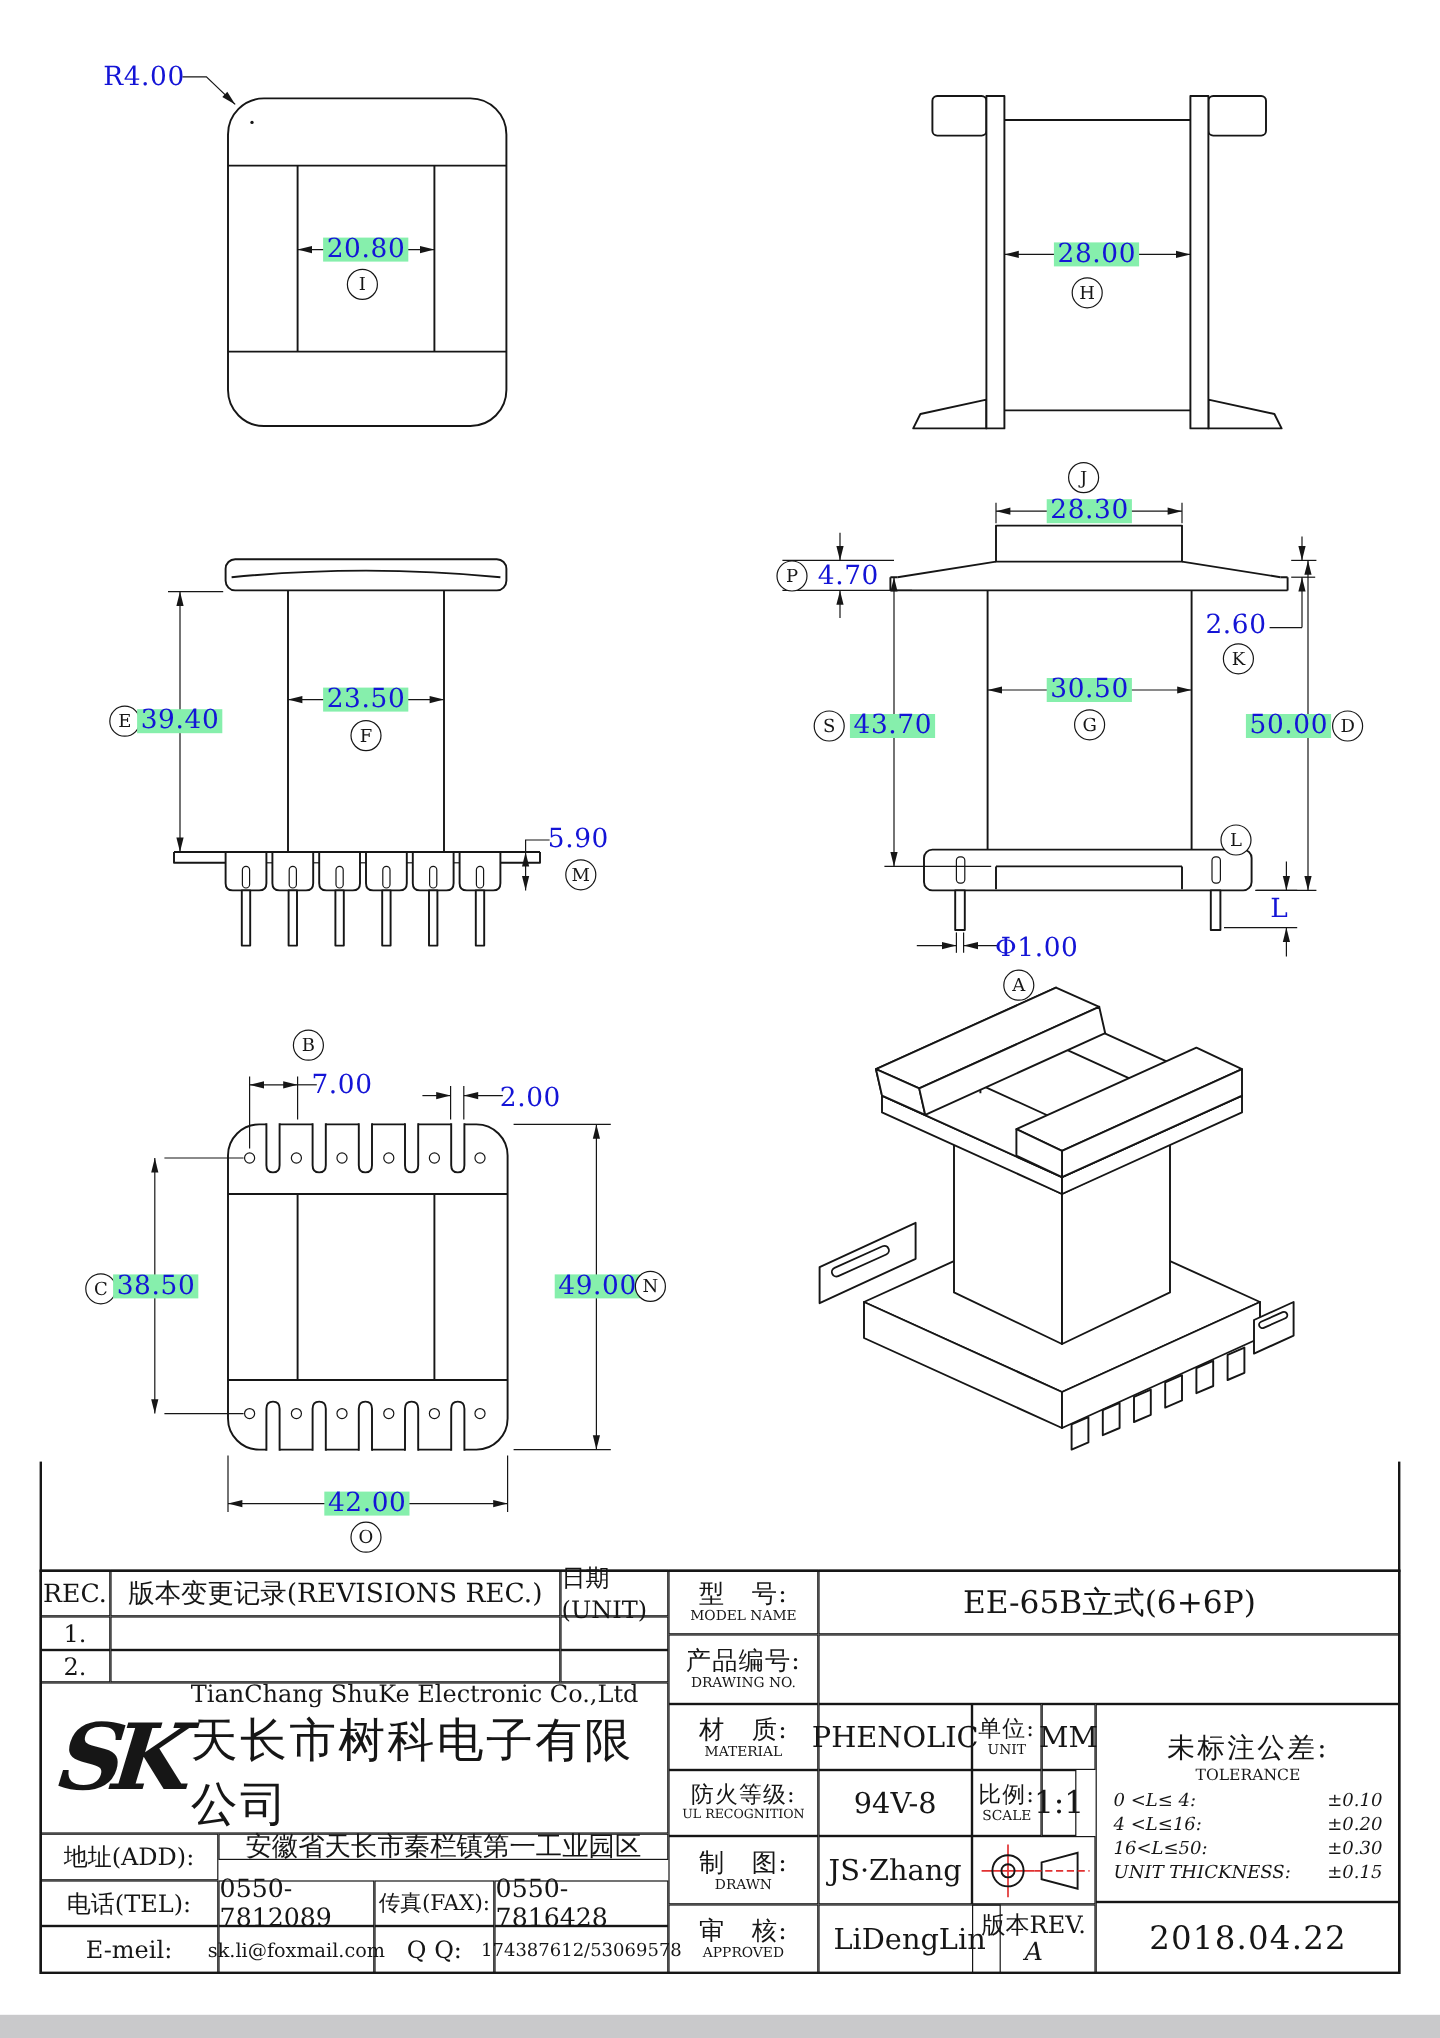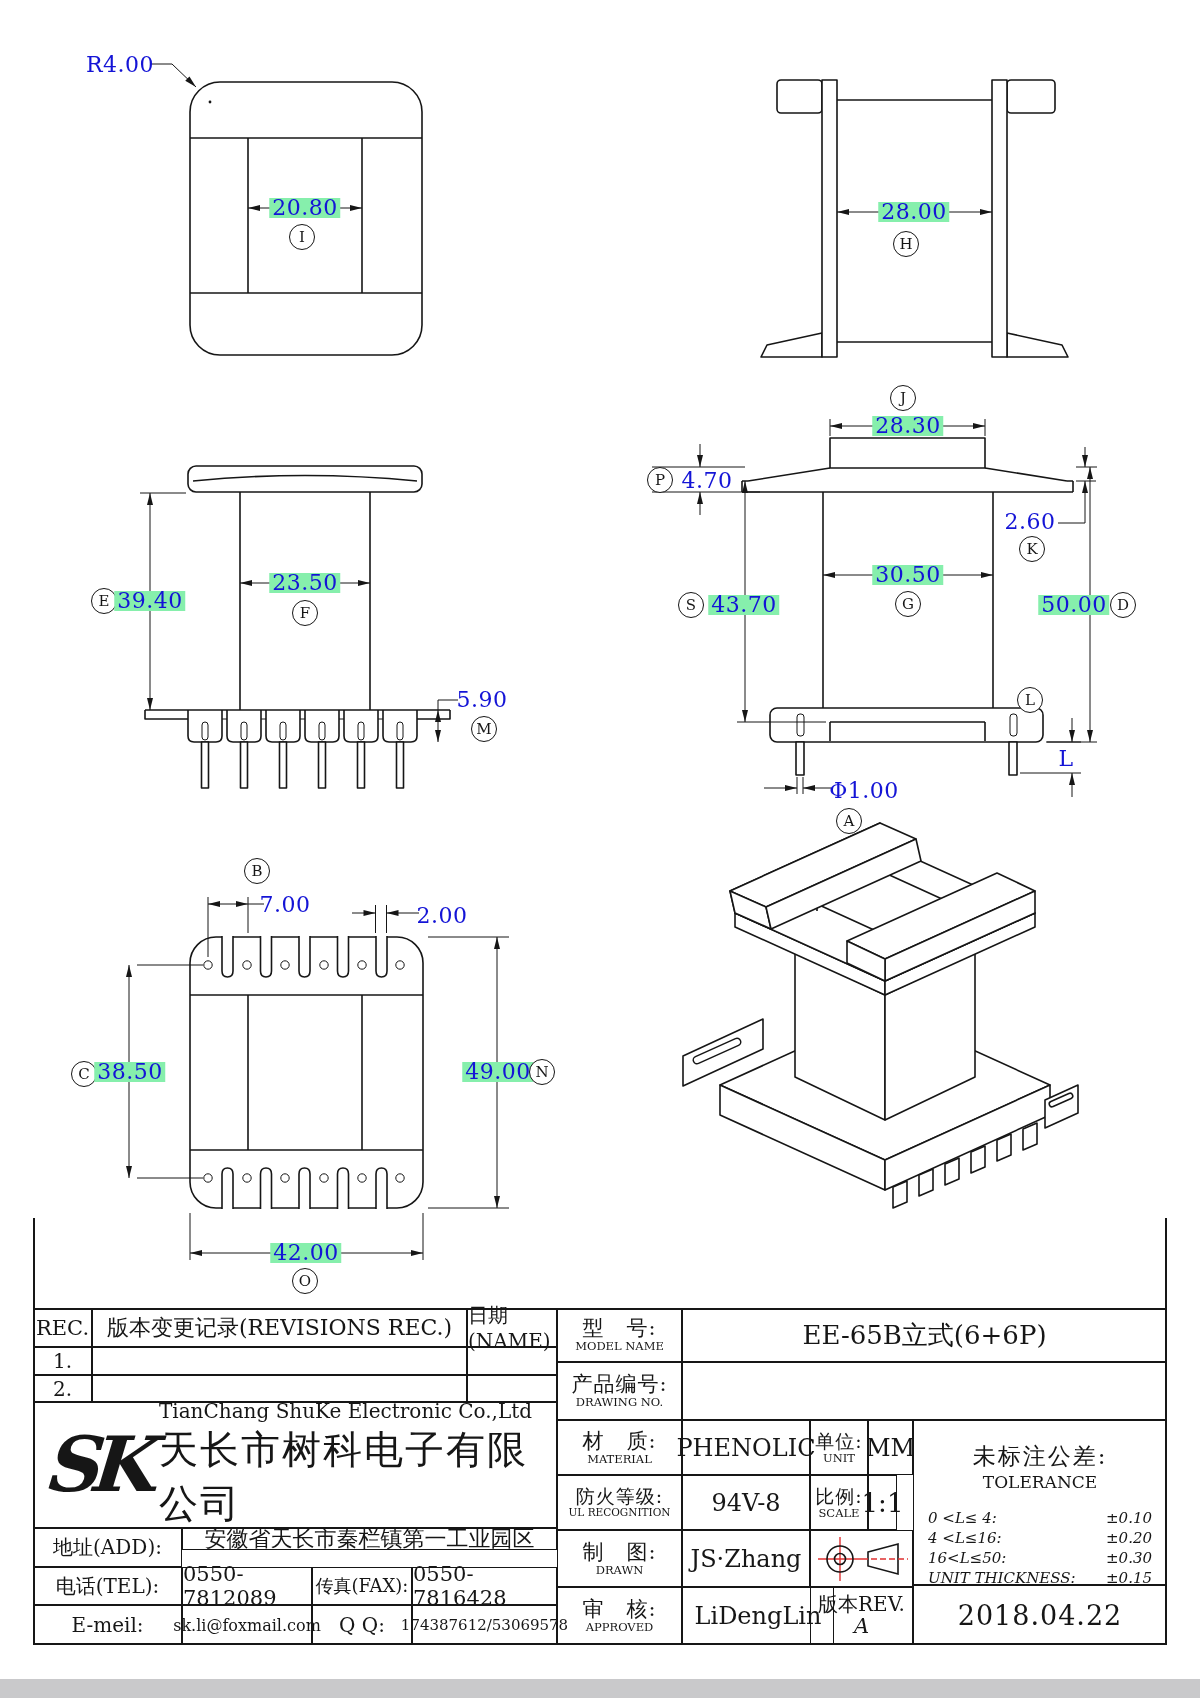--- a/index.html
+++ b/index.html
@@ -306,21 +306,21 @@
 <span class="dim" style="left:442px;top:915px">2.00</span>
 <span class="circ" style="left:84px;top:1074px">C</span>
 <span class="dim bg" style="left:130px;top:1072px">38.50</span>
 <span class="dim bg" style="left:498px;top:1072px">49.00</span>
 <span class="circ" style="left:542px;top:1072px">N</span>
 <span class="dim bg" style="left:306px;top:1253px">42.00</span>
 <span class="circ" style="left:305px;top:1281px">O</span>
 
 <div class="cell" style="left:33px;top:1308px;width:59px;height:39px;font-size:21px">REC.</div>
 <div class="cell" style="left:92px;top:1308px;width:375px;height:39px;font-size:22px">版本变更记录(REVISIONS REC.)</div>
-<div class="cell" style="left:467px;top:1308px;width:90px;height:39px;font-size:20px">日期(NAME)</div>
+<div class="cell" style="left:467px;top:1308px;width:90px;height:39px;font-size:20px">日期(UNIT)</div>
 <div class="cell" style="left:33px;top:1347px;width:59px;height:28px;font-size:20px">1.</div>
 <div class="cell" style="left:92px;top:1347px;width:375px;height:28px"></div>
 <div class="cell" style="left:467px;top:1347px;width:90px;height:28px"></div>
 <div class="cell" style="left:33px;top:1375px;width:59px;height:27px;font-size:20px">2.</div>
 <div class="cell" style="left:92px;top:1375px;width:375px;height:27px"></div>
 <div class="cell" style="left:467px;top:1375px;width:90px;height:27px"></div>
 
 <div class="cell" style="left:33px;top:1402px;width:524px;height:126px;justify-content:flex-start">
   <div class="logo" style="margin:0 8px 0 16px">SK</div>
   <div style="display:flex;flex-direction:column;align-items:flex-start">
@@ -369,21 +369,21 @@
 </div>
 <div class="cell val" style="left:682px;top:1475px;width:128px;height:55px">94V-8</div>
 <div class="cell lblcell" style="left:810px;top:1475px;width:58px;height:55px">
   <span class="cn" style="font-size:19px">比例:</span>
   <span class="en">SCALE</span>
 </div>
 <div class="cell val" style="left:868px;top:1475px;width:29px;height:55px;font-size:26px">1:1</div>
 
 <div class="cell" style="left:913px;top:1420px;width:254px;height:165px;flex-direction:column;justify-content:flex-start;padding-top:20px">
   <div style="font-size:23px;letter-spacing:2px">未标注公差:</div>
-  <div style="font-size:17px;margin-bottom:16px">TOLERANCE</div>
+  <div style="font-size:13px;margin-bottom:3px">TOLERANCE</div>
   <div class="tolrow">
     <span>0 &lt;L≤ 4:</span>
     <span>±0.10</span>
   </div>
   <div class="tolrow">
     <span>4 &lt;L≤16:</span>
     <span>±0.20</span>
   </div>
   <div class="tolrow">
     <span>16&lt;L≤50:</span>

